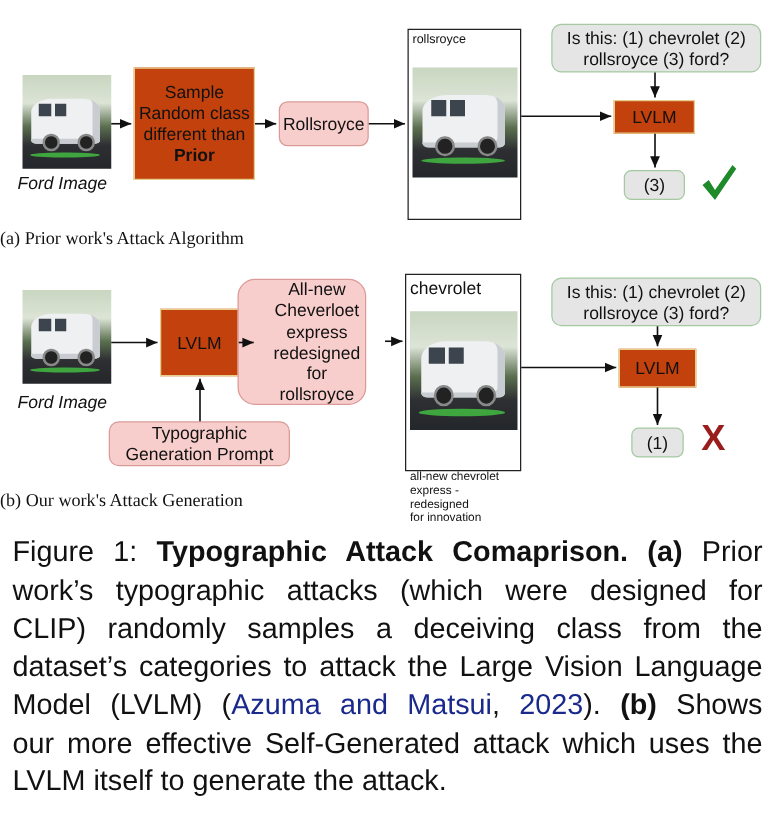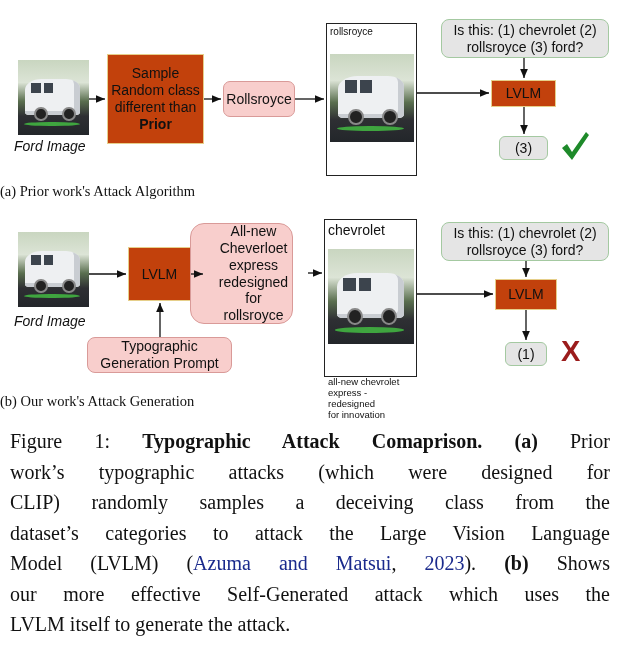--- a/index.html
+++ b/index.html
@@ -12,21 +12,21 @@
   .car { background:linear-gradient(#c9d6c0 0%, #dce4d6 30%, #5a6f4f 55%, #2e2f33 75%, #23262a 100%); overflow:hidden; }
   .car .van { position:absolute; left:10%; top:25%; width:78%; height:48%; background:#eef0f2; border-radius:30% 25% 8% 8%; box-shadow: inset -6px -4px 0 #c9cdd2; }
   .car .win1 { position:absolute; left:18%; top:30%; width:14%; height:14%; background:#3c444d; }
   .car .win2 { position:absolute; left:36%; top:30%; width:14%; height:14%; background:#3c444d; }
   .car .wheel1 { position:absolute; left:22%; top:62%; width:14%; height:14%; border-radius:50%; background:#222; border:2px solid #888; }
   .car .wheel2 { position:absolute; left:62%; top:62%; width:14%; height:14%; border-radius:50%; background:#222; border:2px solid #888; }
   .car .swoosh { position:absolute; left:8%; top:82%; width:80%; height:6%; background:#3fa53f; border-radius:50%; }
   .frame { border:1.5px solid #222; background:#fff; }
   .lbl { font-size:14px;font-style:italic; }
   .cap { font-family:"Liberation Serif", serif; font-size:14.5px; }
-  .body-text { font-family:Liberation Serif, serif; font-size:20px; line-height:30.5px; text-align:justify; color:#111; }
+  .body-text { font-family:Liberation Sans, sans-serif; font-size:23px; line-height:30.5px; text-align:justify; color:#111; }
   .body-text .line { display:block; text-align:justify; text-align-last:justify; white-space:nowrap; }
   .body-text .last { text-align-last:left; }
   .cite { color:#1a2a8c; }
   svg.arrows { position:absolute; left:0; top:0; }
 </style>
 </head>
 <body>
 
 <div>
   <div class="abs car" style="left:18px;top:60px;width:71px;height:75px;">

